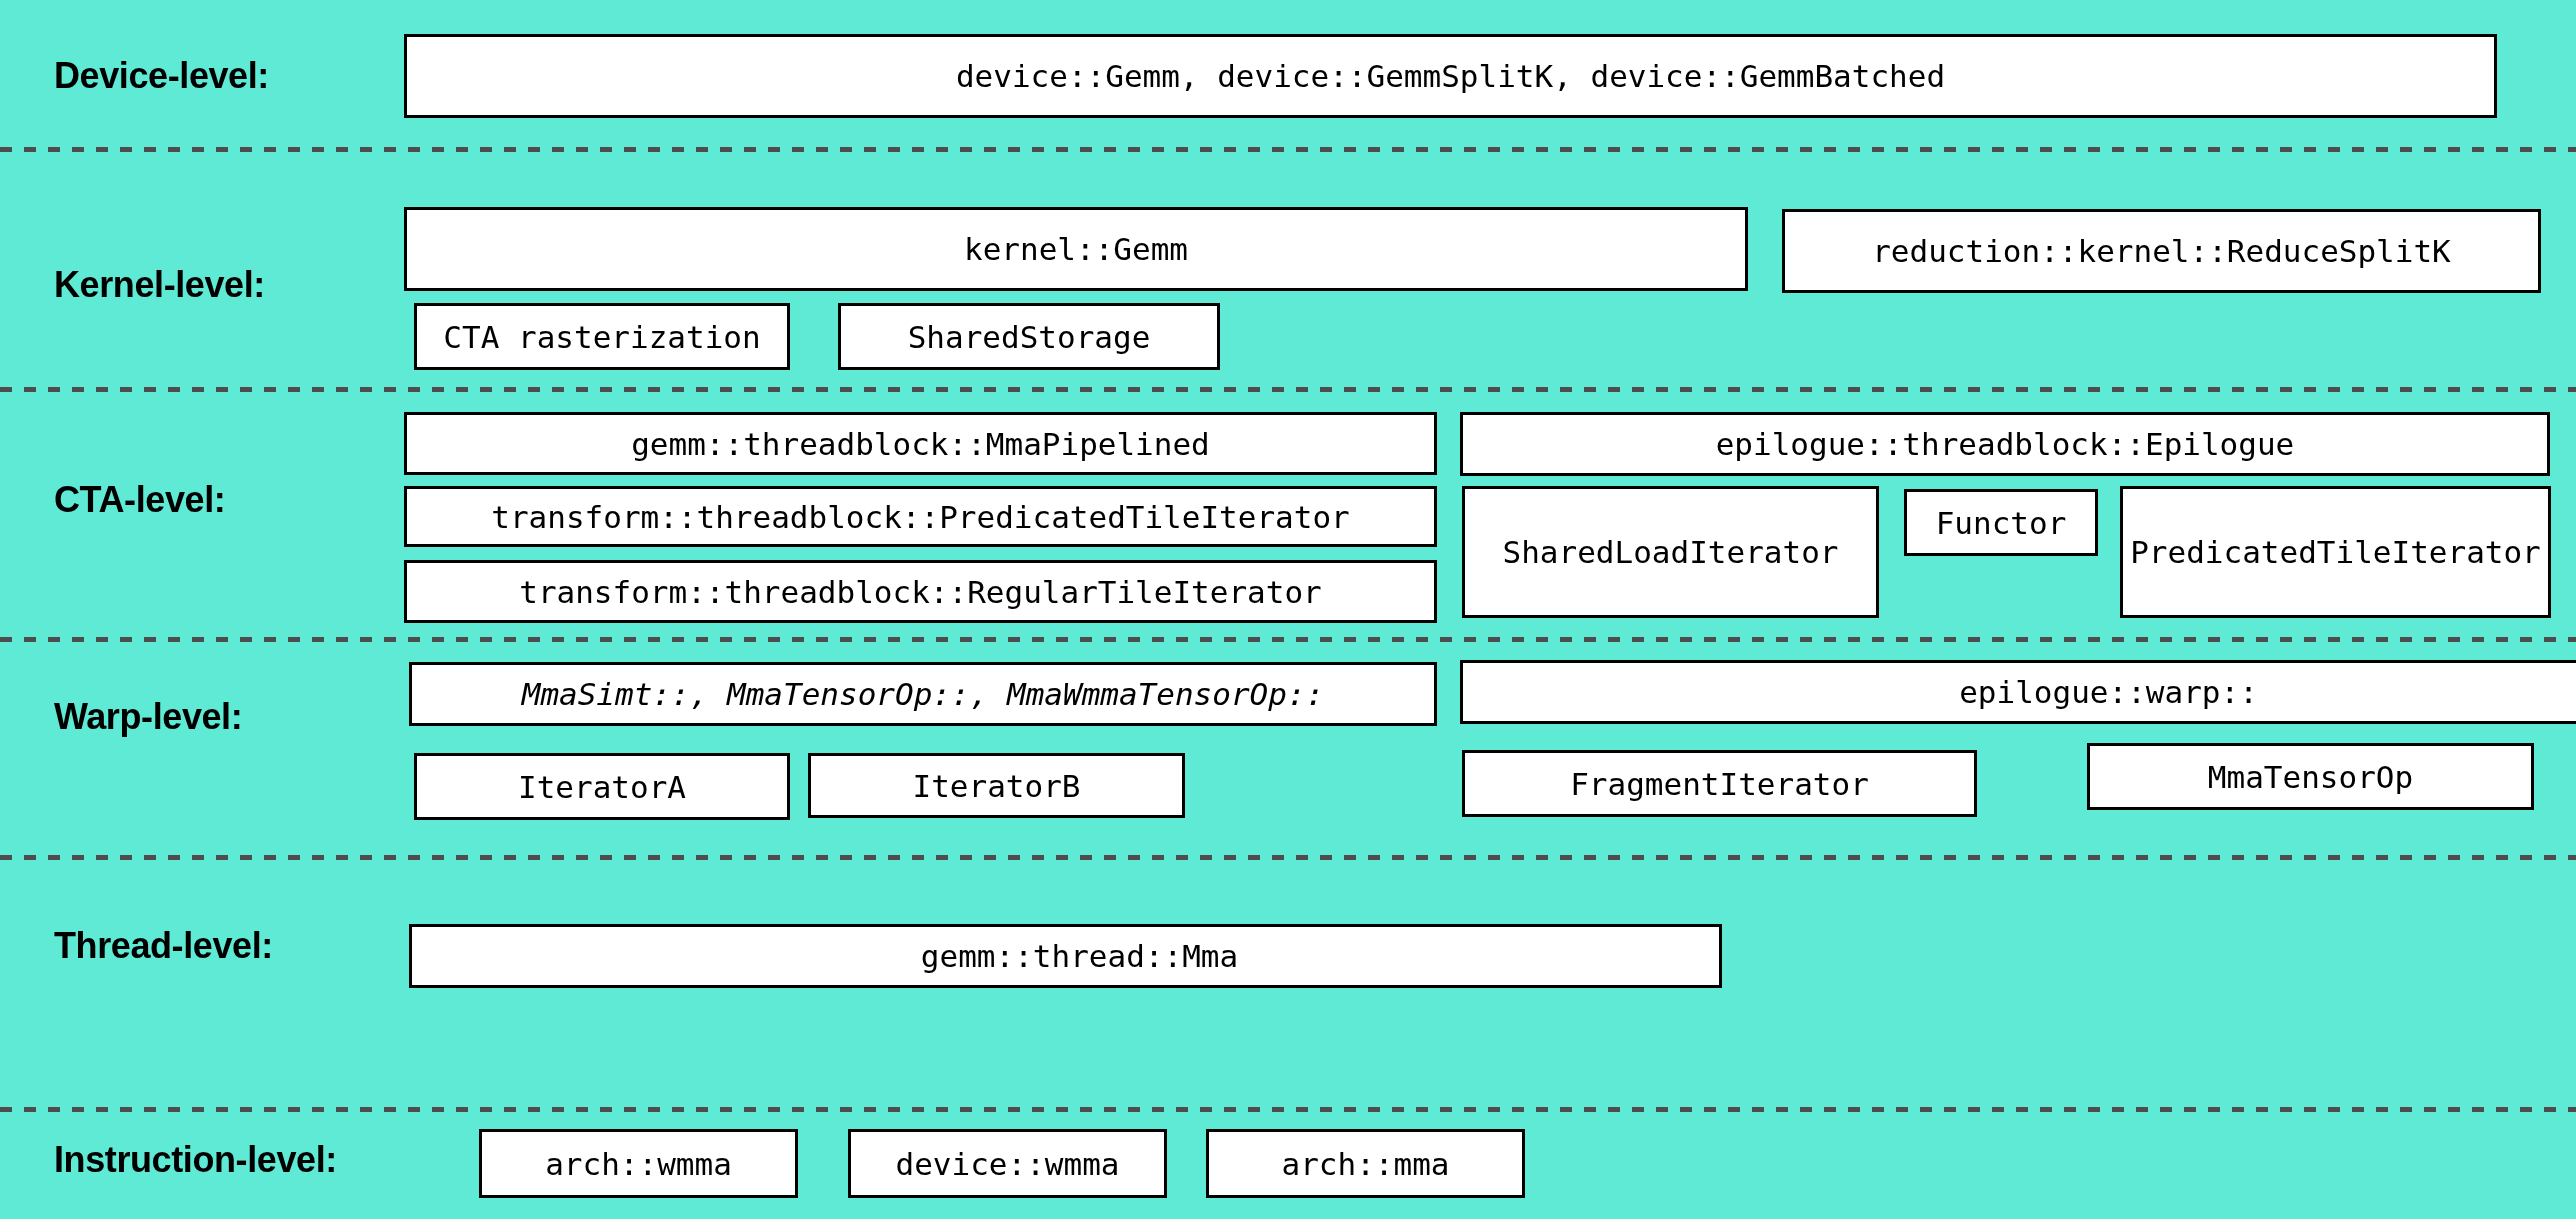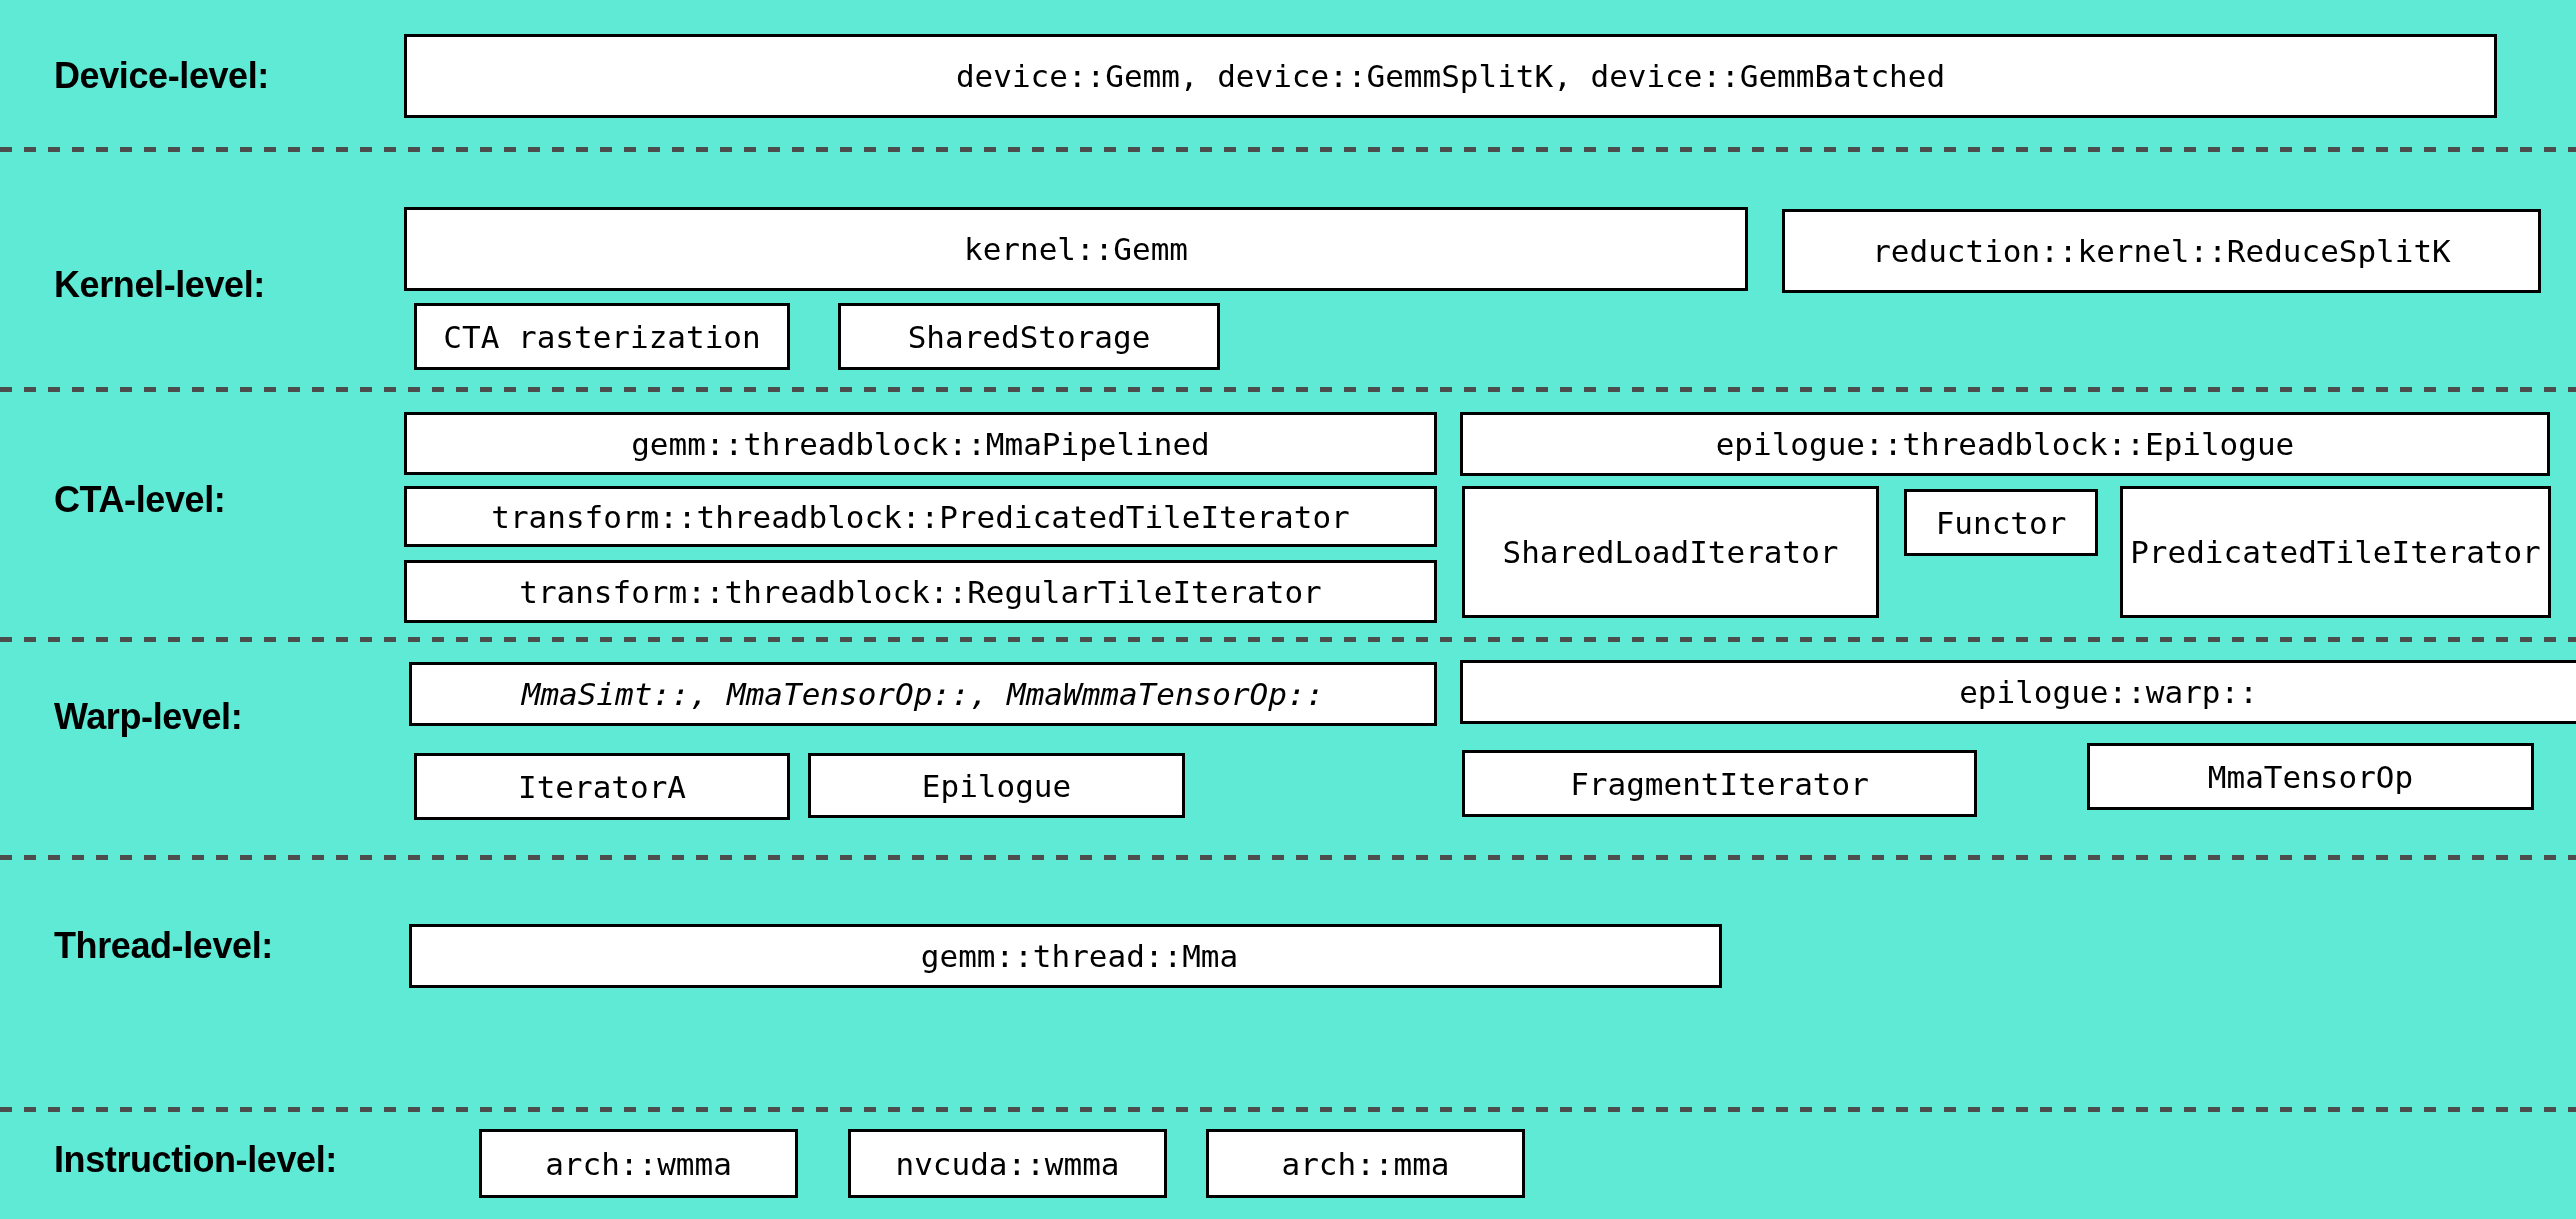--- a/index.html
+++ b/index.html
@@ -67,31 +67,31 @@
   <div class="box" style="left:1460px; top:412px; width:1090px; height:64px;">epilogue::threadblock::Epilogue</div>
   <div class="box" style="left:1462px; top:486px; width:417px; height:132px;">SharedLoadIterator</div>
   <div class="box" style="left:1904px; top:489px; width:194px; height:67px;">Functor</div>
   <div class="box" style="left:2120px; top:486px; width:431px; height:132px;">PredicatedTileIterator</div>
 
   <div class="divider" style="top:637px;"></div>
 
   <div class="level-label" style="left:54px; top:698px;">Warp-level:</div>
   <div class="box" style="left:409px; top:662px; width:1028px; height:64px;font-style:italic;">MmaSimt::, MmaTensorOp::, MmaWmmaTensorOp::</div>
   <div class="box" style="left:414px; top:753px; width:376px; height:67px;">IteratorA</div>
-  <div class="box" style="left:808px; top:753px; width:377px; height:65px;">Epilogue</div>
+  <div class="box" style="left:808px; top:753px; width:377px; height:65px;">IteratorB</div>
   <div class="box" style="left:1460px; top:660px; width:1297px; height:64px;">epilogue::warp::</div>
   <div class="box" style="left:1462px; top:750px; width:515px; height:67px;">FragmentIterator</div>
   <div class="box" style="left:2087px; top:743px; width:447px; height:67px;">MmaTensorOp</div>
 
   <div class="divider" style="top:855px;"></div>
 
   <div class="level-label" style="left:54px; top:927px;">Thread-level:</div>
   <div class="box" style="left:409px; top:924px; width:1313px; height:64px;padding-left:28px;">gemm::thread::Mma</div>
 
   <div class="divider" style="top:1107px;"></div>
 
   <div class="level-label" style="left:54px; top:1141px;">Instruction-level:</div>
   <div class="box" style="left:479px; top:1129px; width:319px; height:69px;">arch::wmma</div>
-  <div class="box" style="left:848px; top:1129px; width:319px; height:69px;">nvcuda::wmma</div>
+  <div class="box" style="left:848px; top:1129px; width:319px; height:69px;">device::wmma</div>
   <div class="box" style="left:1206px; top:1129px; width:319px; height:69px;">arch::mma</div>
 
 </div>
 
 
 </body></html>

